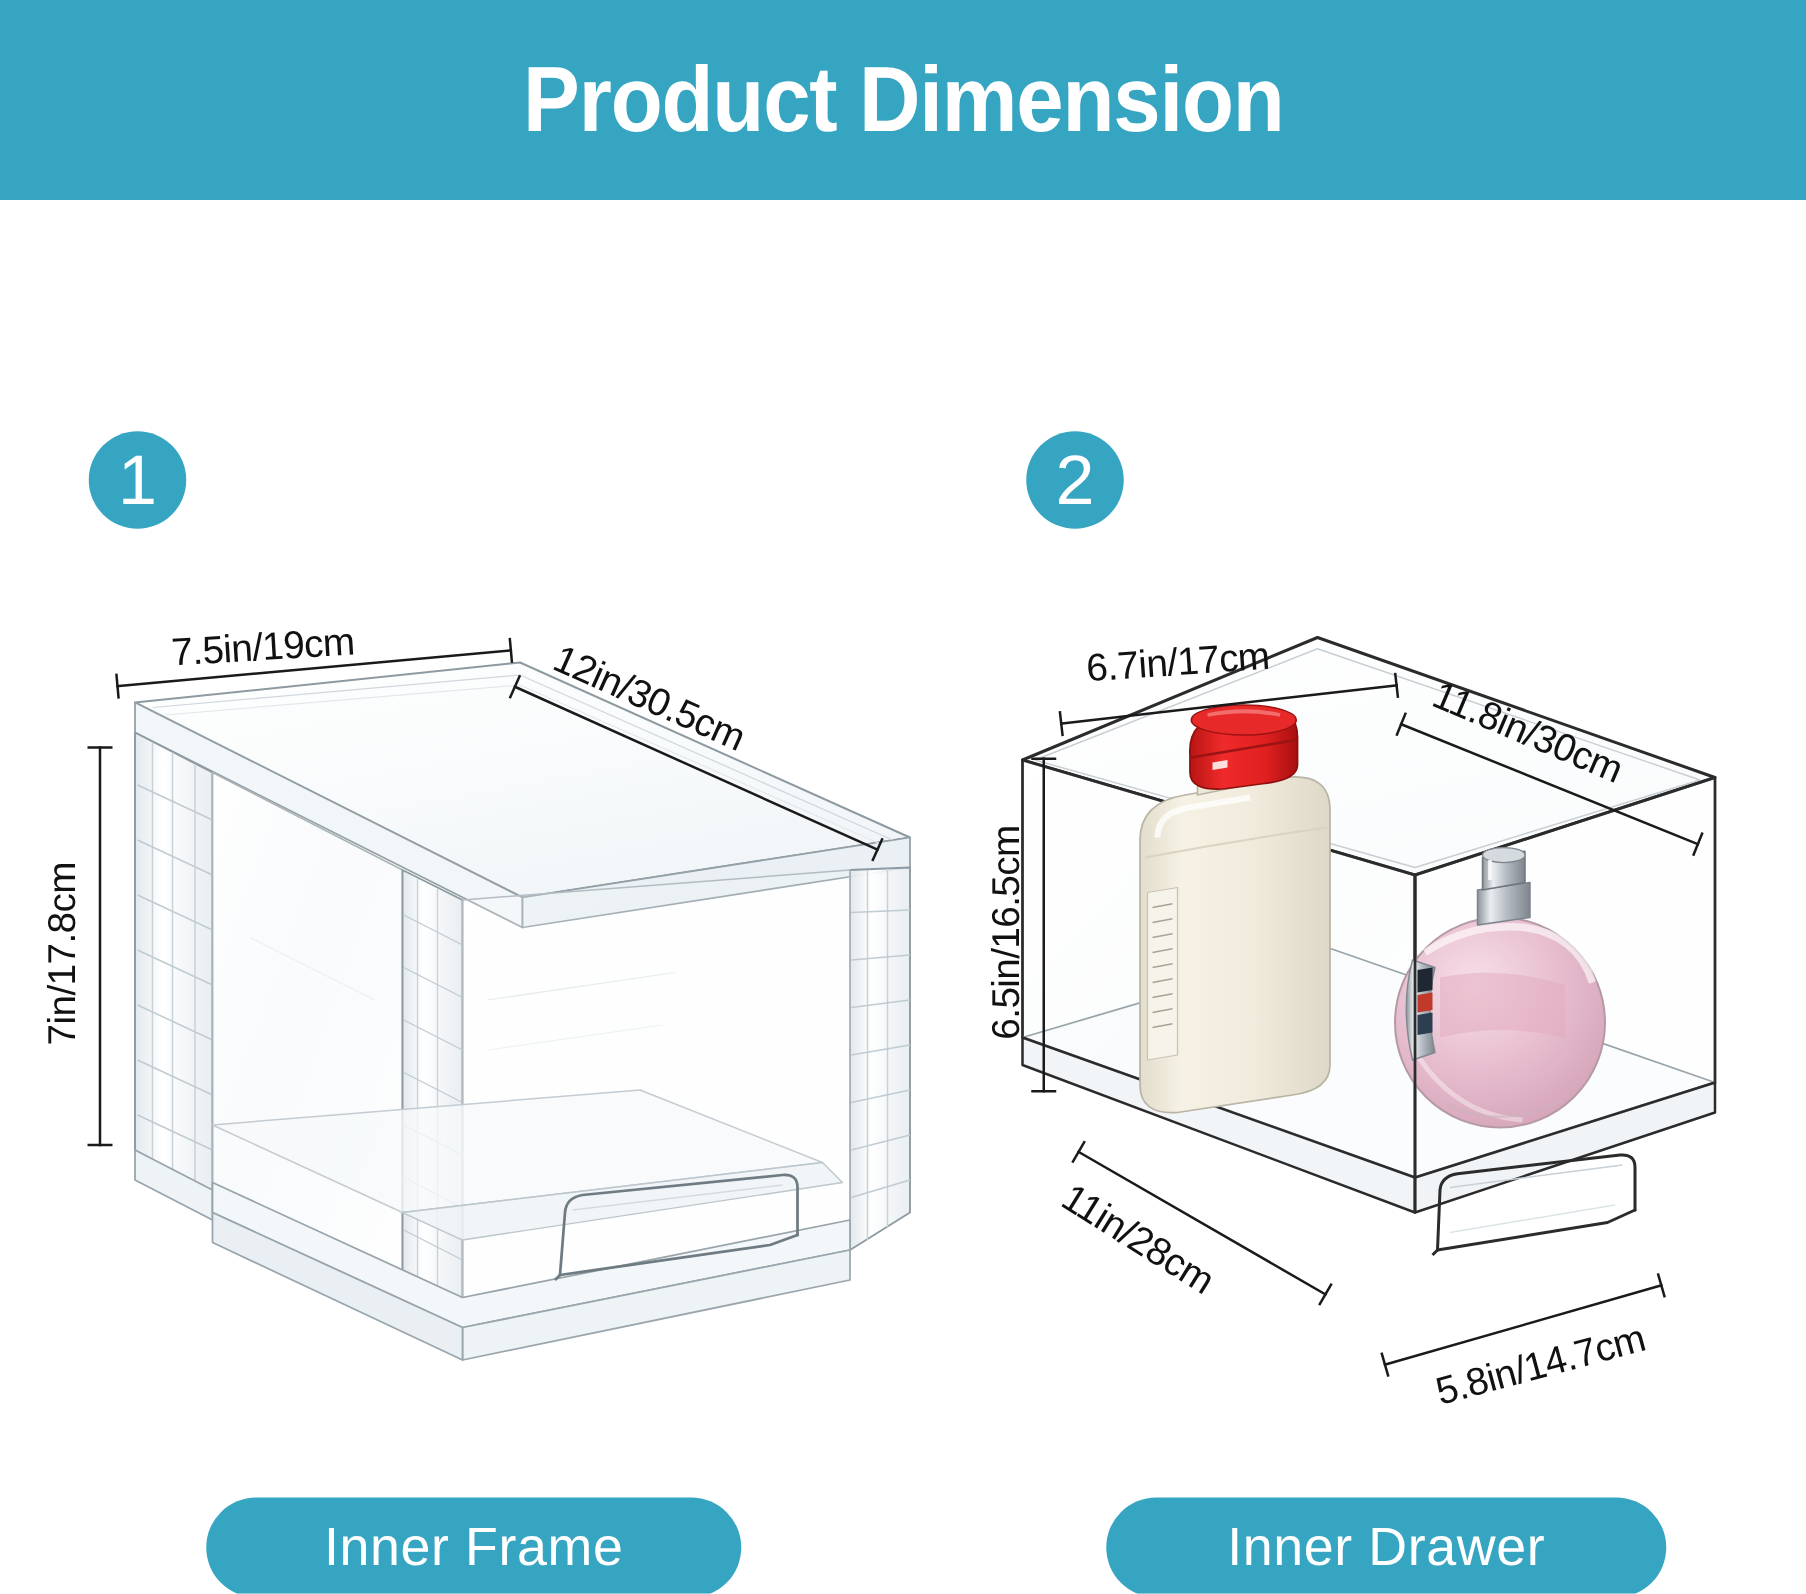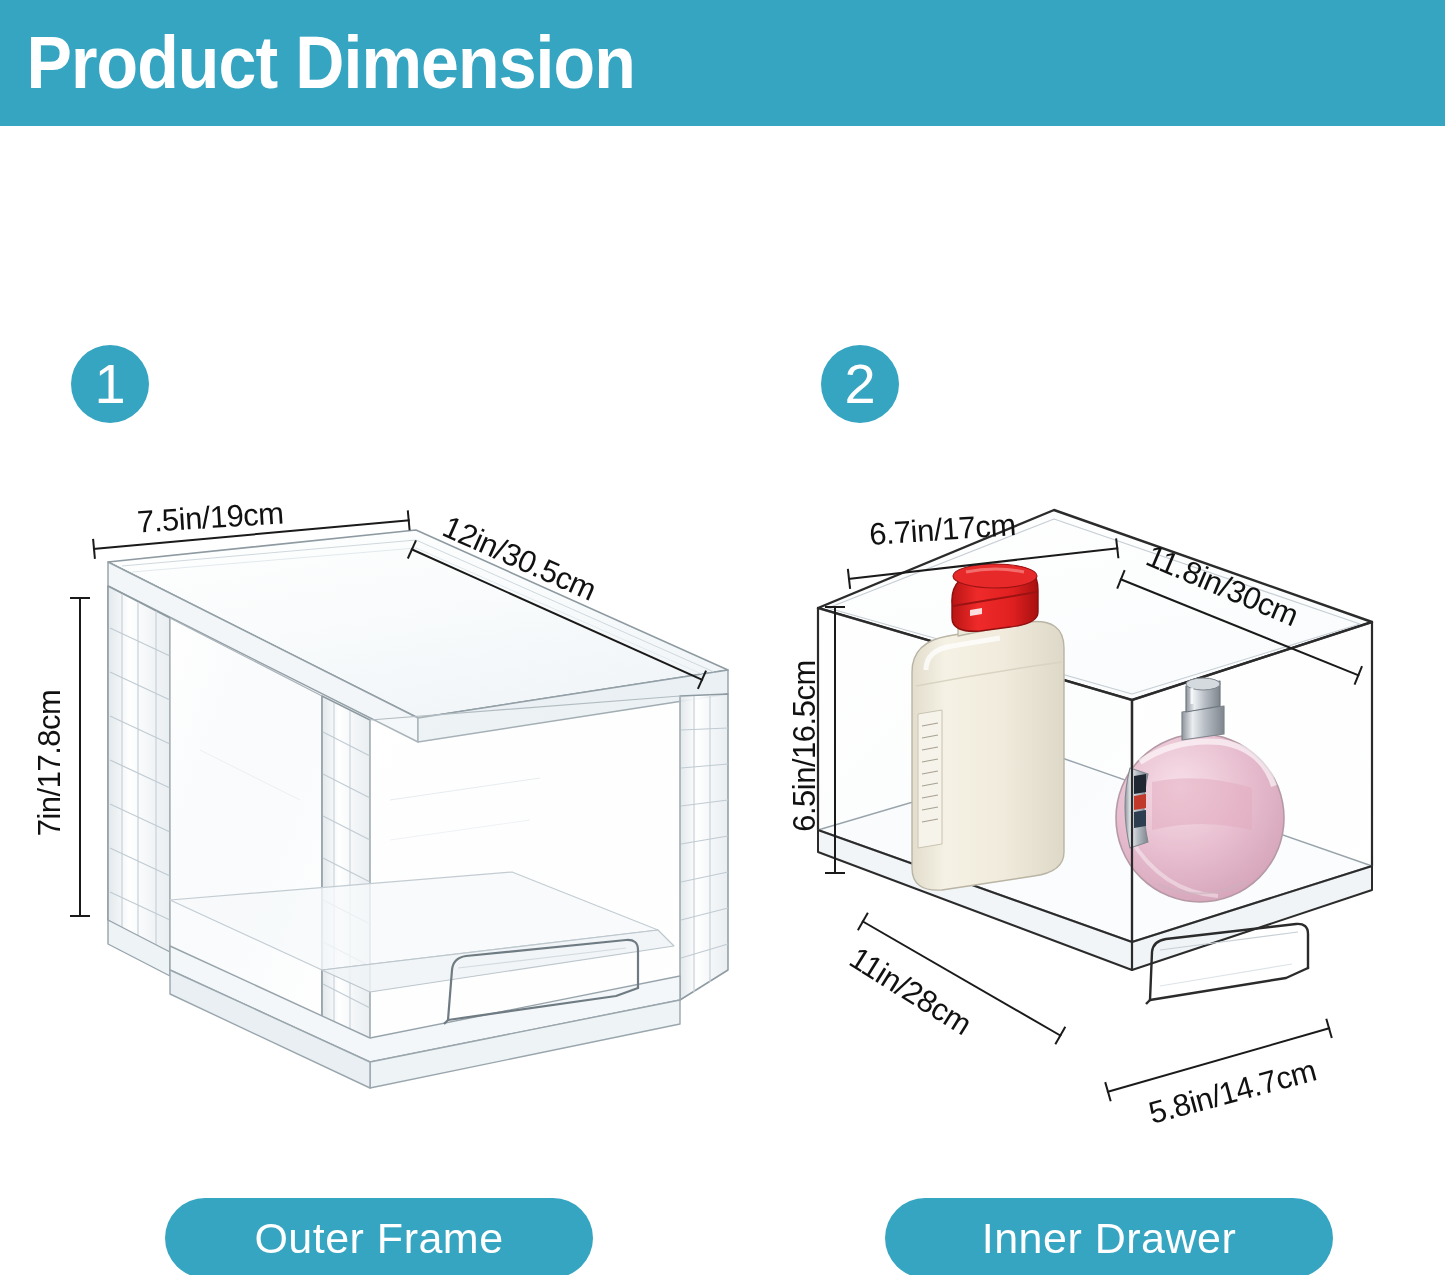--- a/index.html
+++ b/index.html
@@ -14,24 +14,25 @@
     height: 1275px;
     background: #ffffff;
     overflow: hidden;
   }
 
   
   #header-banner {
     position: absolute;
     left: 0; top: 0;
     width: 1445px;
-    height: 126px;
+    height: 160px;
     background: #35a5c2;
     display: flex;
     align-items: center;
+    justify-content: center;
   }
   #header-title {
     color: #ffffff;
     font-size: 74px;
     font-weight: 700;
     letter-spacing: -1px;
     line-height: 1;
     transform: scaleX(0.92);
   }
 
@@ -383,20 +384,20 @@
 
   <div class="dim-label" style="left:1155px; top:538px; transform:rotate(23deg); transform-origin:left top;">11.8in/30cm</div>
 
   <div class="dim-label" style="left:685px; top:728px; transform:rotate(-90deg); transform-origin:center center; width:240px; text-align:center;">6.5in/16.5cm</div>
 
   <div class="dim-label" style="left:862px; top:940px; transform:rotate(32deg); transform-origin:left top;">11in/28cm</div>
 
   <div class="dim-label" style="left:1145px; top:1097px; transform:rotate(-15deg); transform-origin:left top;">5.8in/14.7cm</div>
 
   <div class="pill" id="pill-outer">
-    <span>Outer Frame</span>
+    <span>Inner Frame</span>
   </div>
 
   <div class="pill" id="pill-inner">
     <span>Inner Drawer</span>
   </div>
 
 </div>
 
 </body></html>

